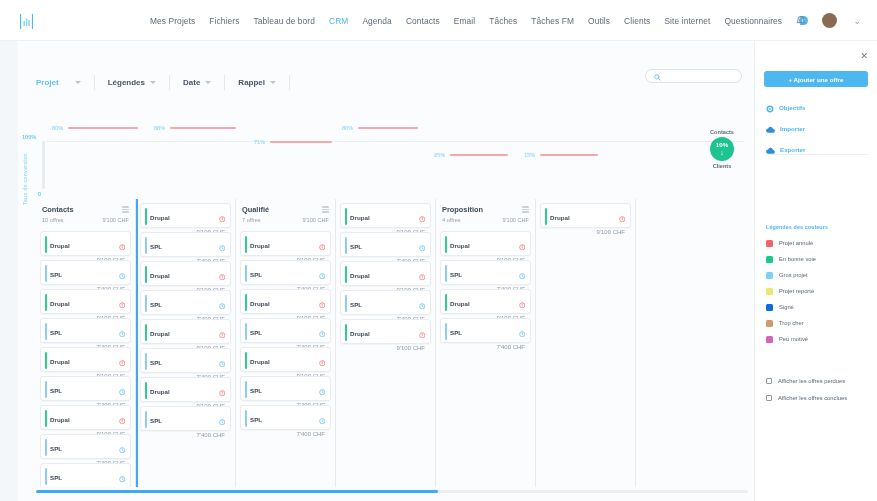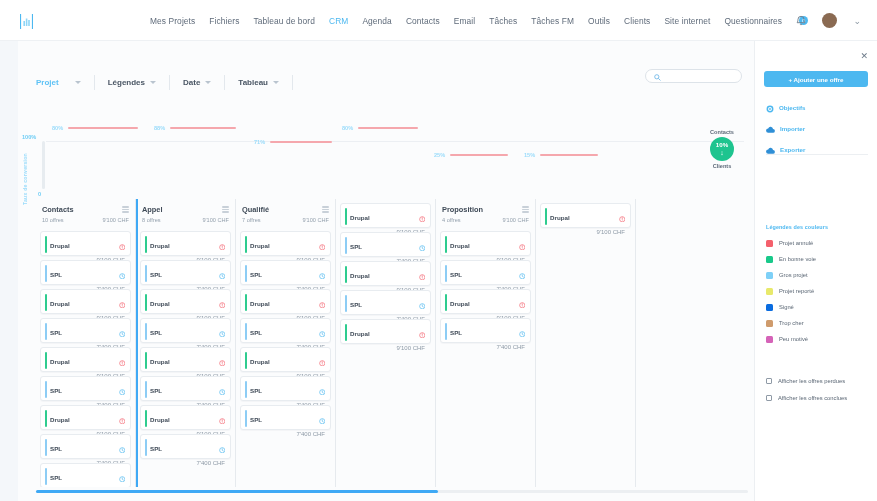--- a/index.html
+++ b/index.html
@@ -367,21 +367,21 @@
           </div>
           <div class="filter">
             <span class="filter-label">Légendes</span>
             <span class="caret"></span>
           </div>
           <div class="filter">
             <span class="filter-label">Date</span>
             <span class="caret"></span>
           </div>
           <div class="filter">
-            <span class="filter-label">Tableau</span>
+            <span class="filter-label">Rappel</span>
             <span class="caret"></span>
           </div>
         </div>
 
       <div class="searchbox">
         <span class="mag">
           <svg width="7" height="7" viewBox="0 0 8 8" fill="none" stroke="#6fb7e8" stroke-width="1">
             <circle cx="3.2" cy="3.2" r="2.4"></circle>
             <path d="M5 5l2.4 2.4"></path>
           </svg>
@@ -547,34 +547,20 @@
                   <span class="card-title">SPL</span>
                   <span class="c-icon"><svg width="6.5" height="6.5" viewBox="0 0 10 10" fill="none" stroke="#4db8f0" stroke-width="1">
                       <circle cx="5" cy="5" r="4"></circle>
                       <path d="M5 2.8V5l1.7 1.1" stroke-linecap="round"></path>
                     </svg></span>
                 </div>
               </div>
             </div>
           </div>
           <div class="col">
-            <div class="col-head">
-              <div class="col-title-row">
-                <span class="col-title">Appel</span>
-                <span class="burger">
-                  <span></span>
-                  <span></span>
-                  <span></span>
-                </span>
-              </div>
-              <div class="col-sub-row">
-                <span class="col-count">8 offres</span>
-                <span class="col-amount">9'100 CHF</span>
-              </div>
-            </div>
             <div class="cards">
               <div class="card">
                 <span class="card-bar" style="background:#2ecc8f"></span>
                 <div class="card-top">
                   <span class="card-title">Drupal</span>
                   <span class="c-icon"><svg width="6.5" height="6.5" viewBox="0 0 10 10" fill="none" stroke="#f4606c" stroke-width="1">
                       <circle cx="5" cy="5" r="4"></circle>
                       <path d="M5 2.6v2.6" stroke-linecap="round"></path>
                       <circle cx="5" cy="7.1" r="0.45" fill="#f4606c" stroke="none"></circle>
                     </svg></span>

